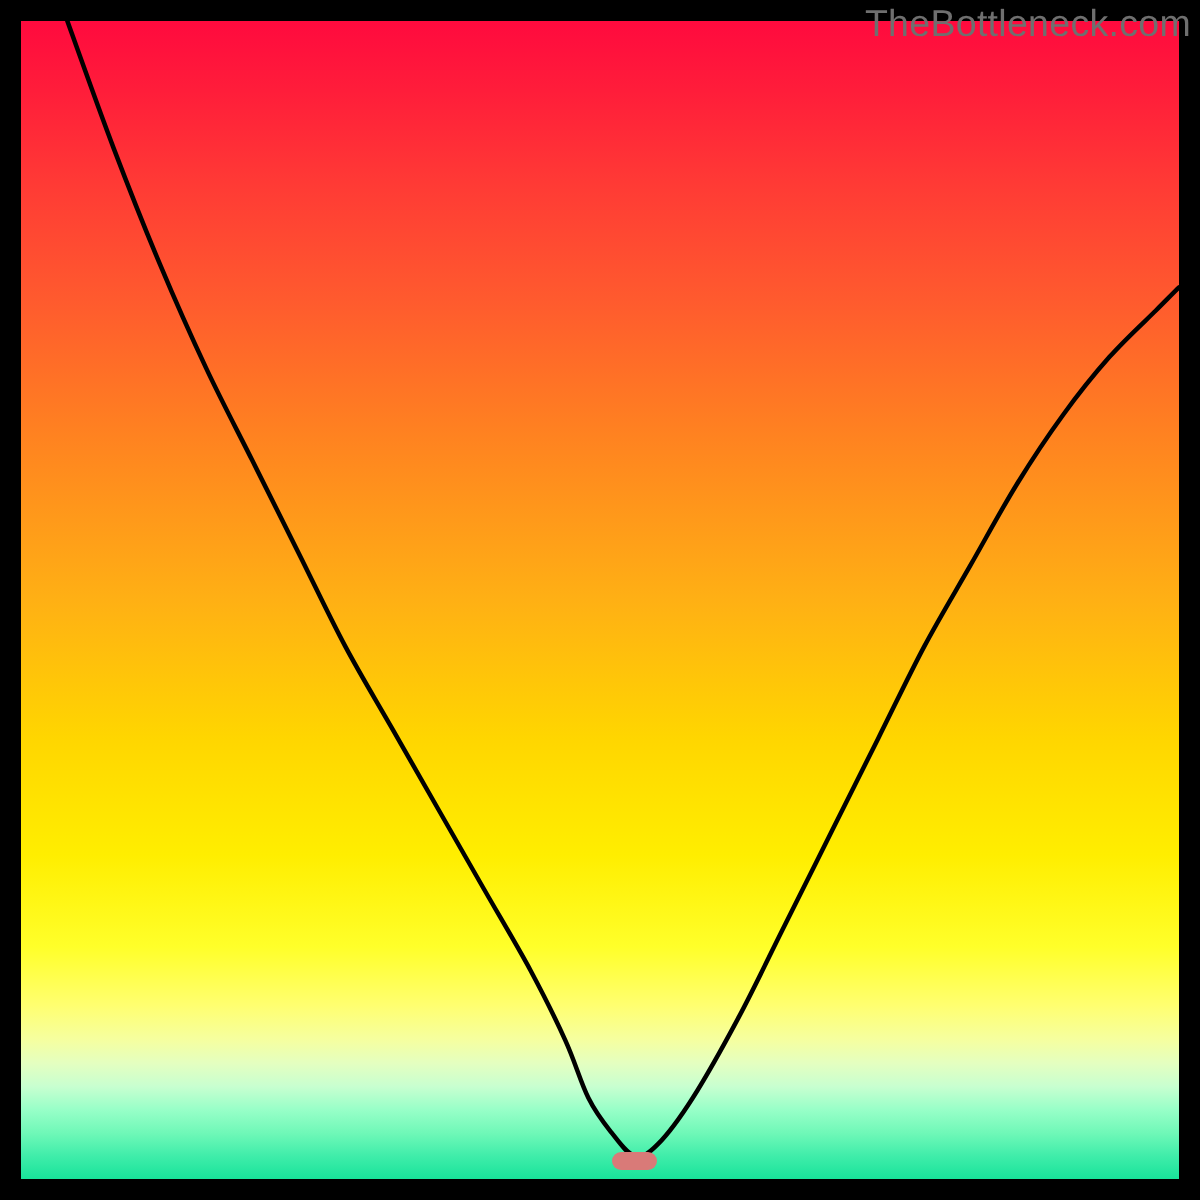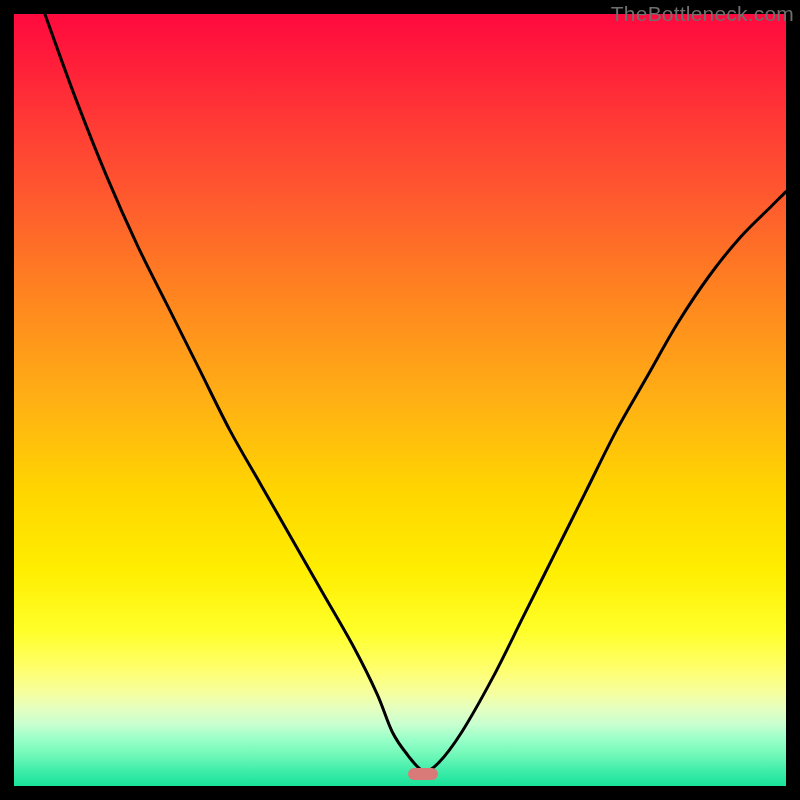--- a/index.html
+++ b/index.html
@@ -58,21 +58,21 @@
     height: 12px;
     border-radius: 6px;
     background: #d97a78;
     transform: translate(-50%, -50%);
   }
   .watermark {
     position: absolute;
     top: 2px;
     right: 6px;
     color: #6f6f6f;
-    font-size: 21px;
+    font-size: 25px;
     font-weight: 500;
     letter-spacing: 0.2px;
     user-select: none;
   }
 </style>
 </head>
 <body>
 
 <div class="frame">
 

